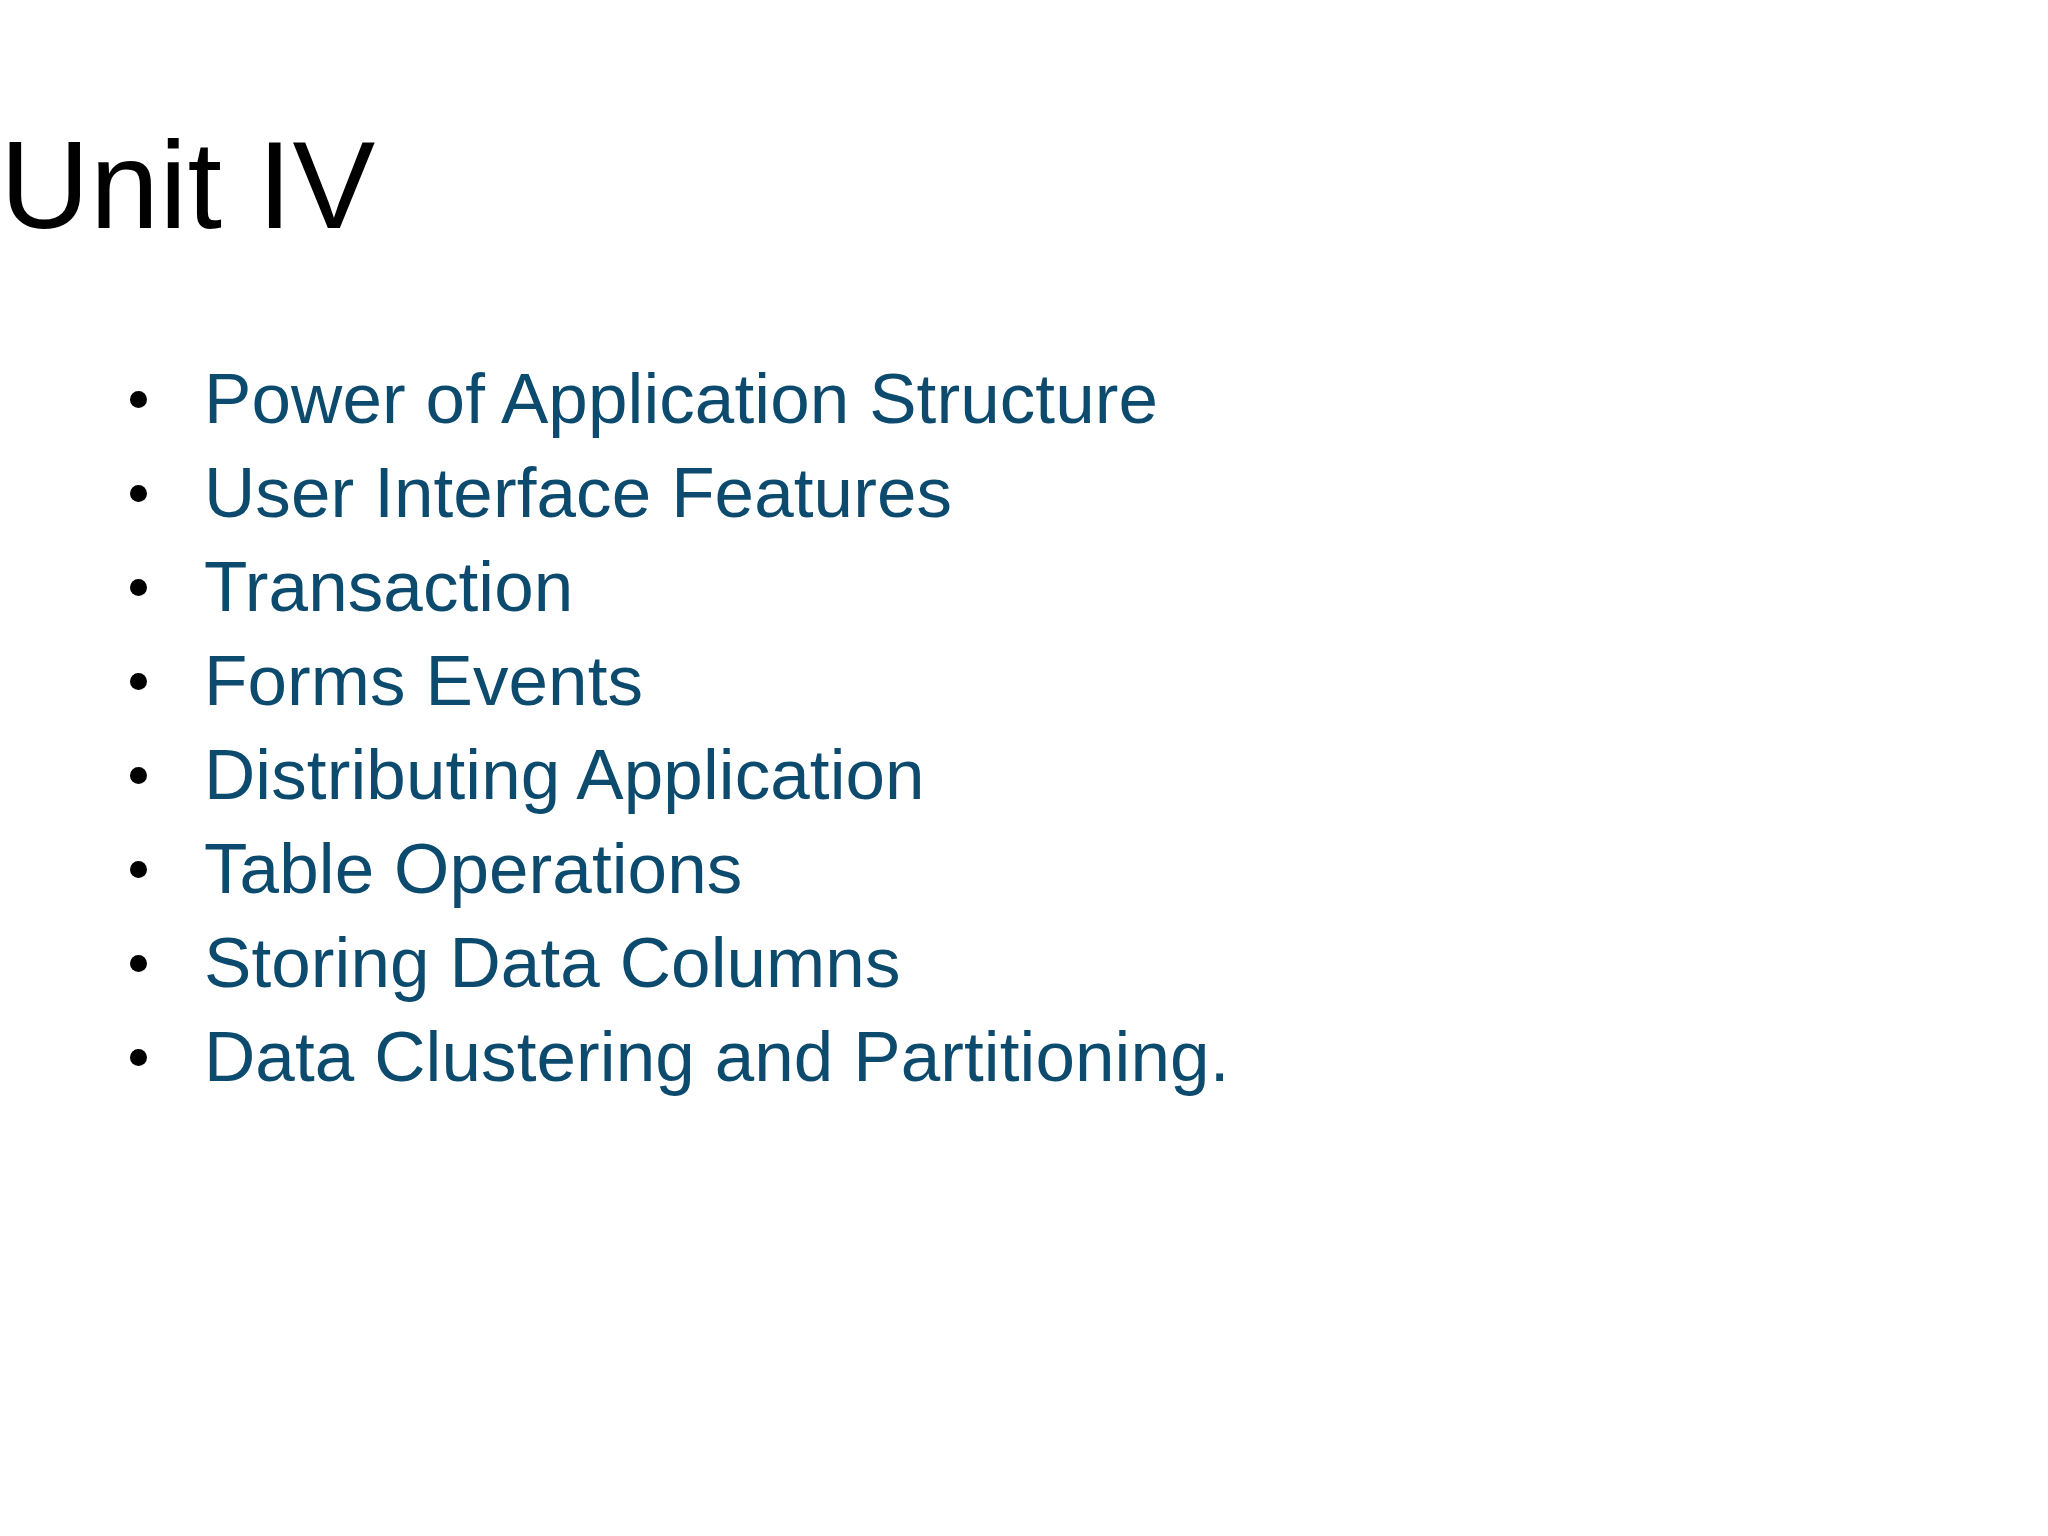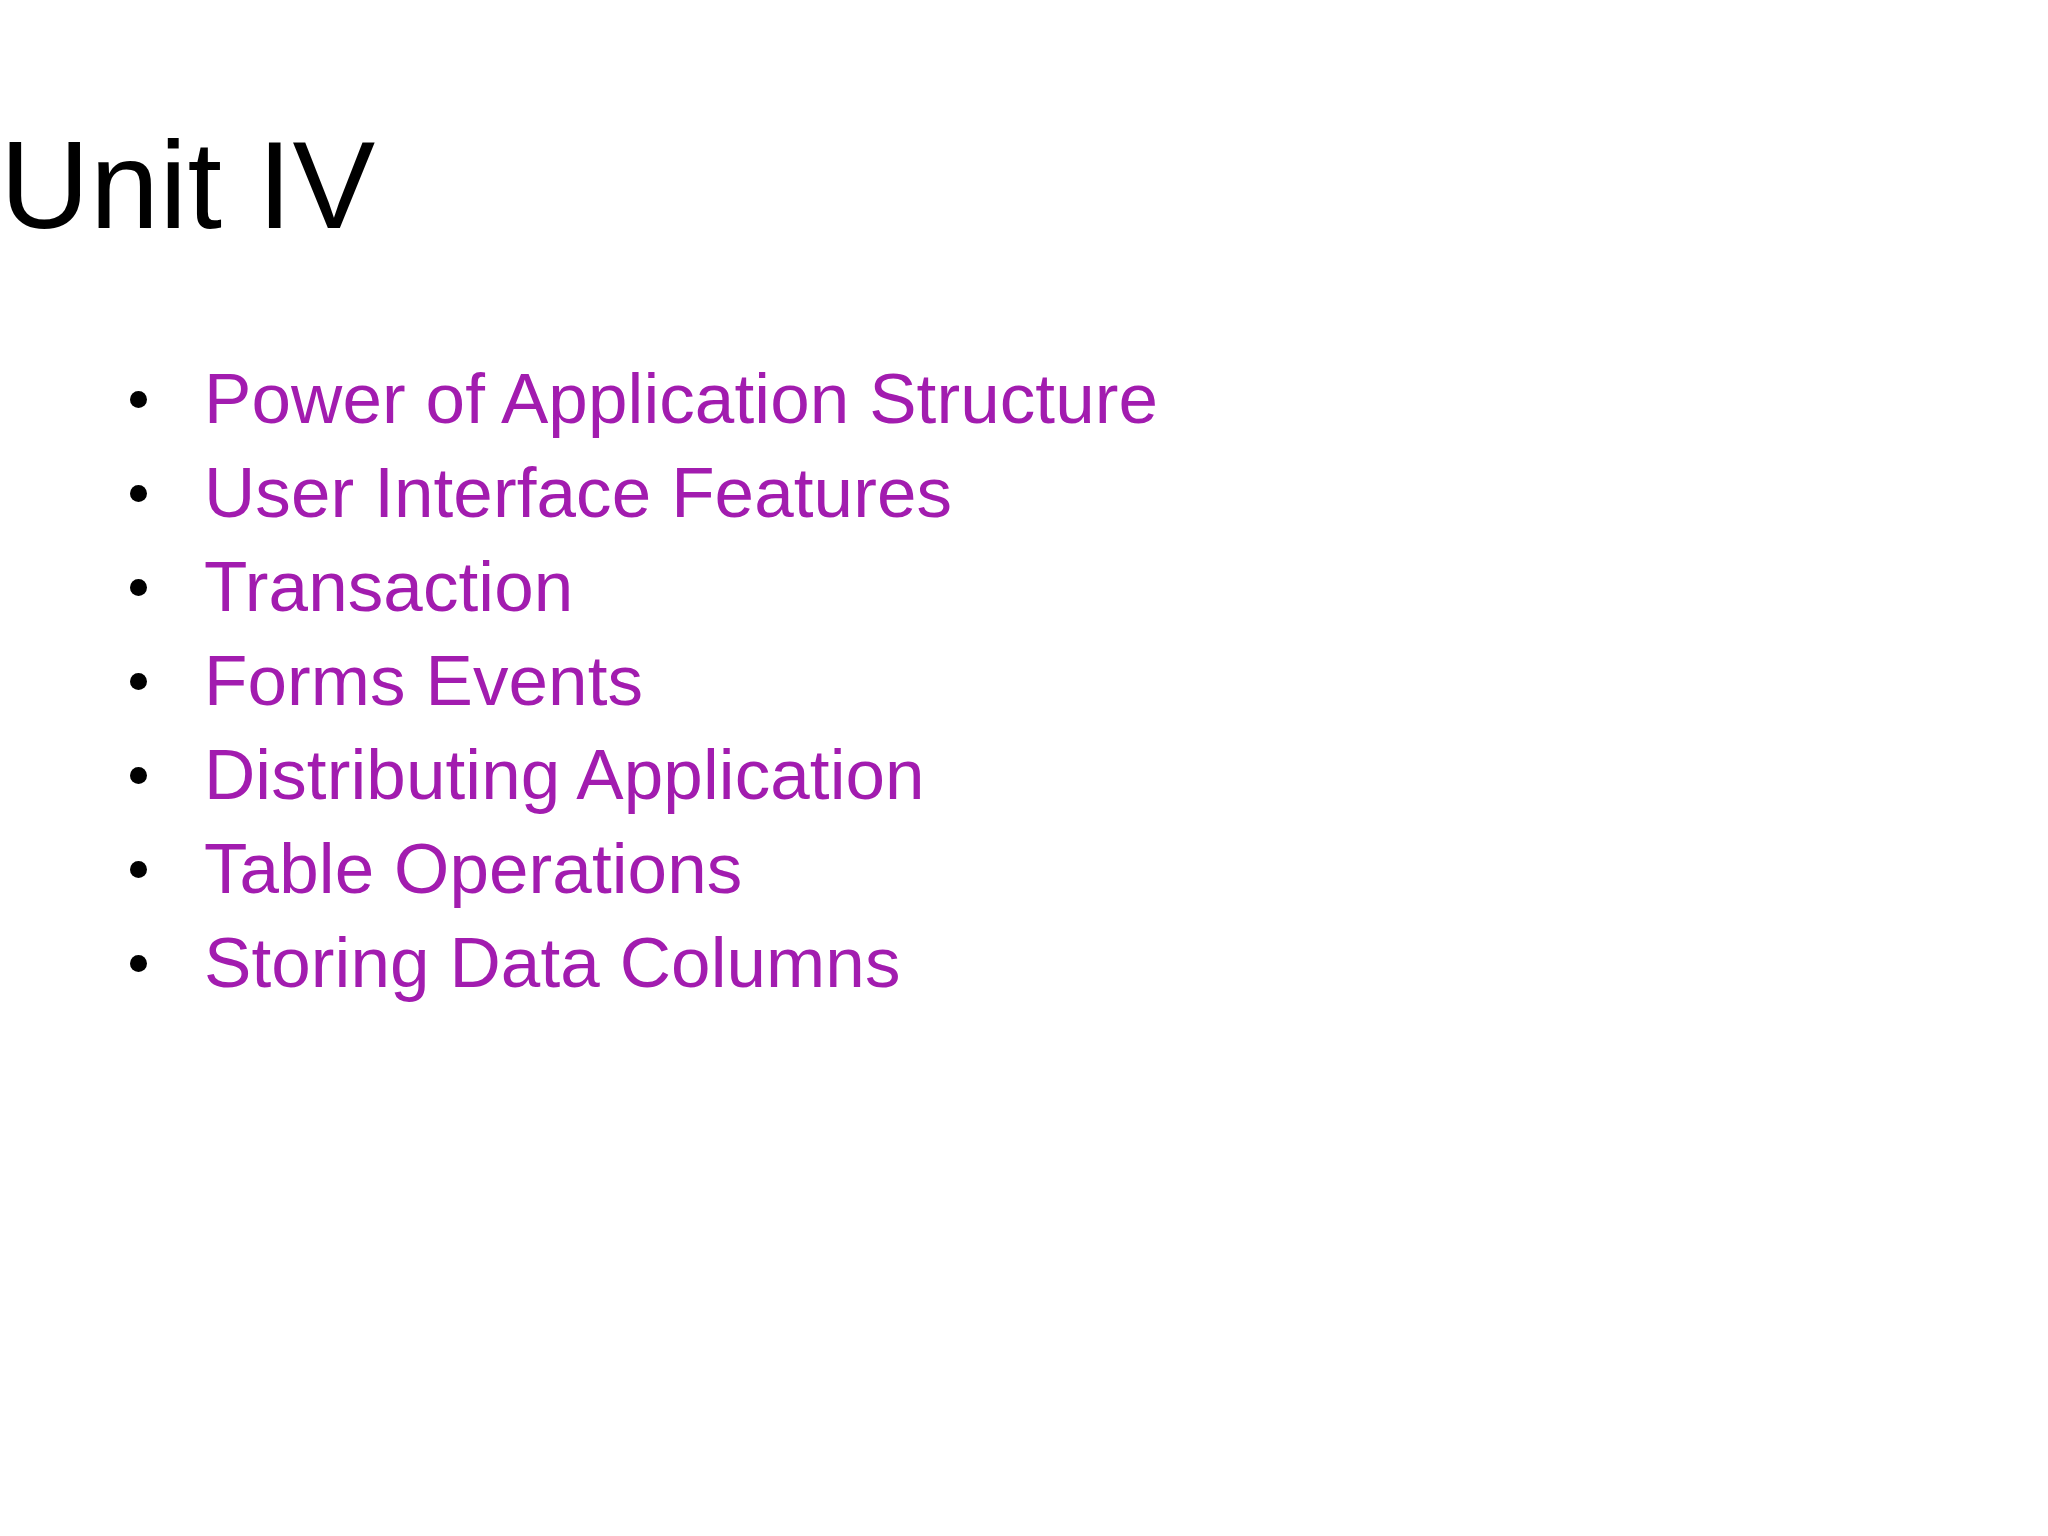--- a/index.html
+++ b/index.html
@@ -48,21 +48,21 @@
     margin: 0;
     padding: 0;
     list-style: none;
   }
 
   .bullet-item {
     display: flex;
     align-items: flex-start;
     height: 94px;
     line-height: 94px;
-    color: #a21caf;
+    color: #0c4a6e;
     font-family: "Liberation Sans", sans-serif;
     font-weight: 400;
     font-size: 71px;
   }
 
   .bullet-marker {
     flex: 0 0 auto;
     width: 92px;
     text-align: left;
     font-size: 48px;
@@ -129,16 +129,20 @@
       <span class="bullet-marker"><span class="dot"></span></span>
       <span class="bullet-text">Table Operations</span>
     </li>
 
 
     <li class="bullet-item">
       <span class="bullet-marker"><span class="dot"></span></span>
       <span class="bullet-text">Storing Data Columns</span>
     </li>
 
+    <li class="bullet-item">
+      <span class="bullet-marker"><span class="dot"></span></span>
+      <span class="bullet-text">Data Clustering and Partitioning.</span>
+    </li>
 
   </ul>
 
 </div>
 
 </body></html>

